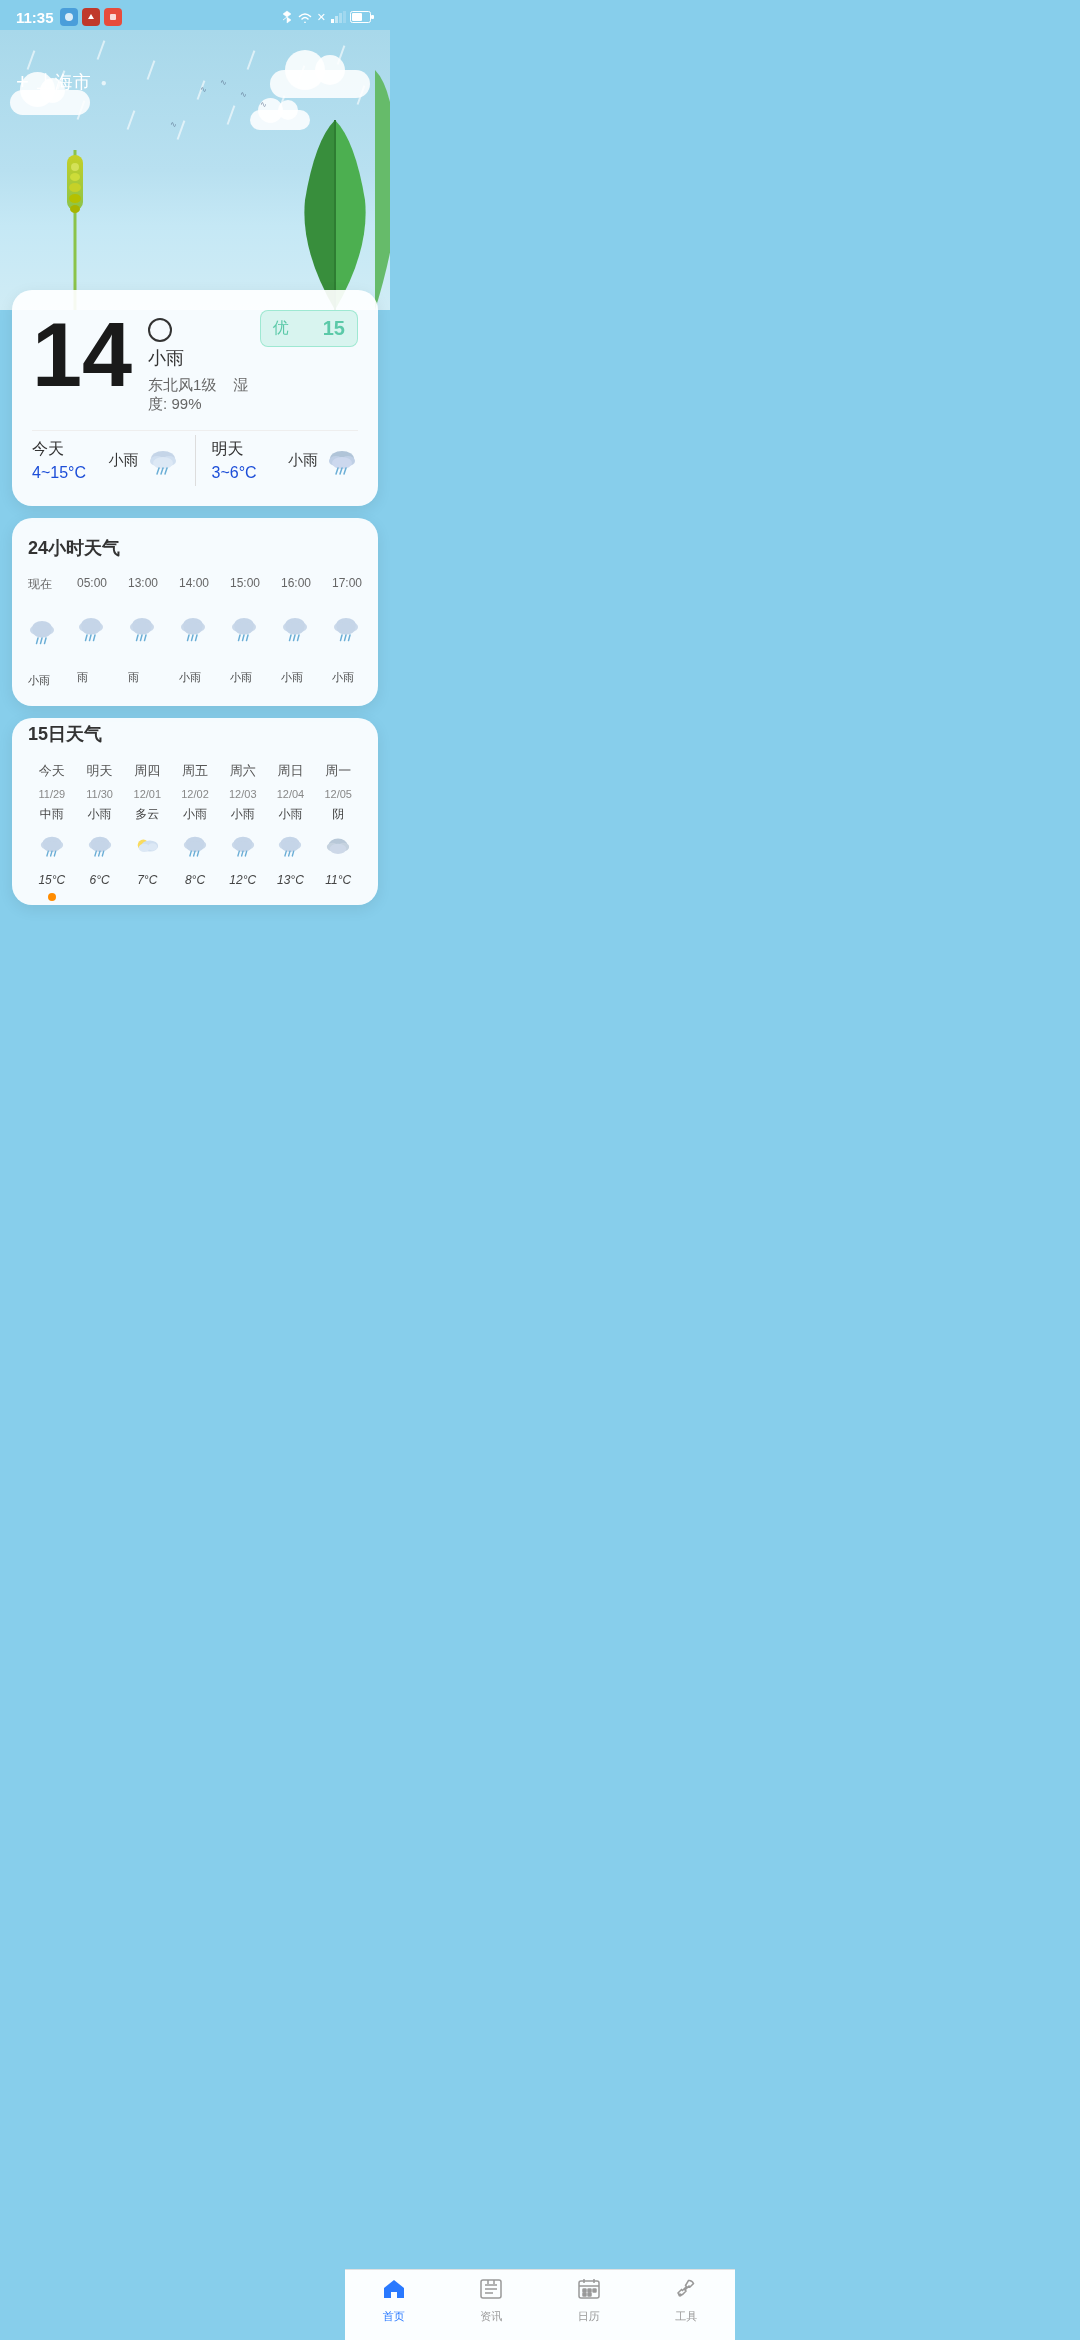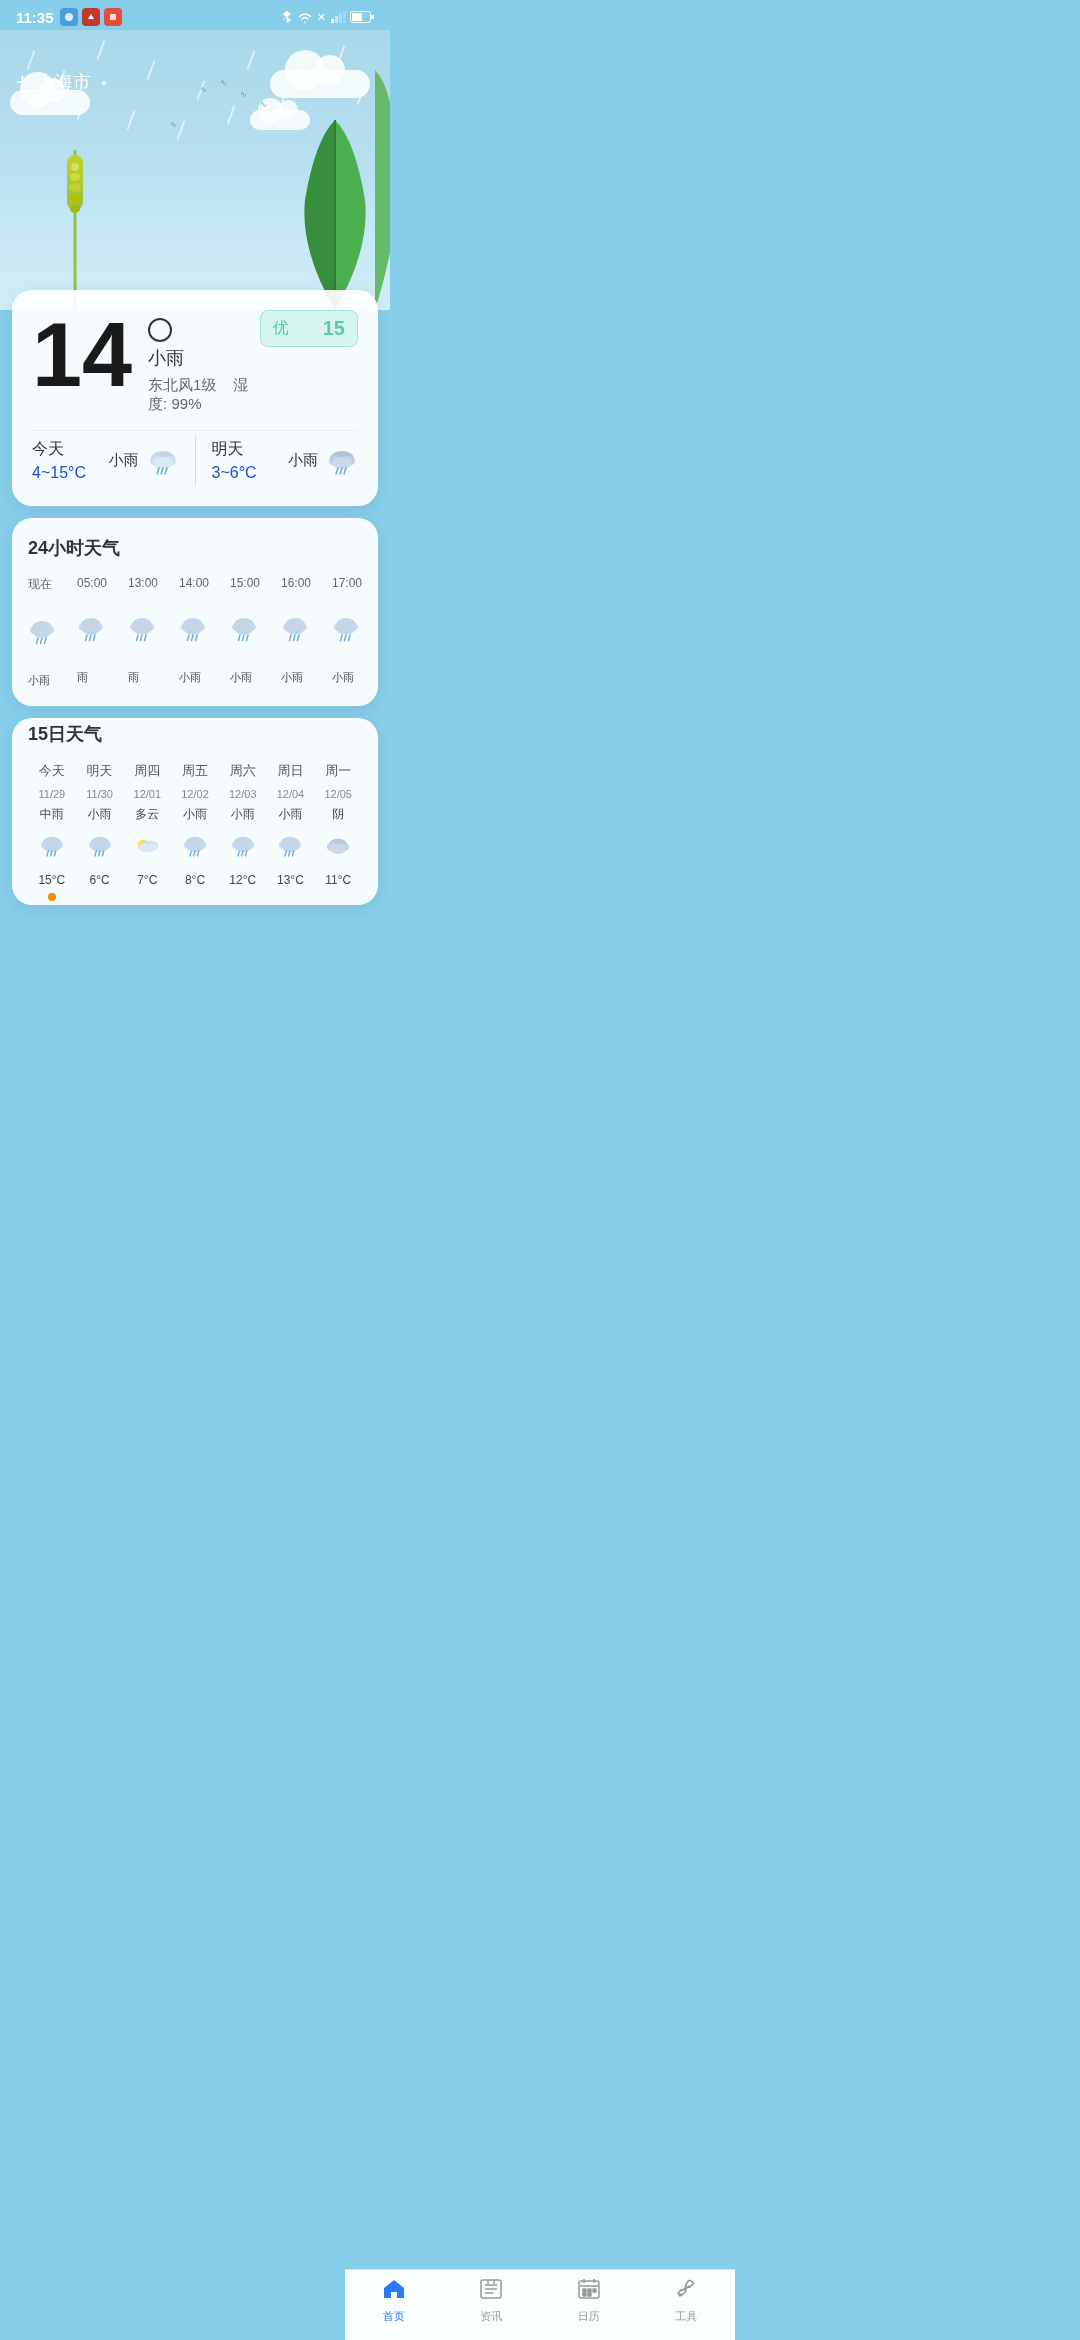--- a/index.html
+++ b/index.html
@@ -342,20 +342,21 @@
       margin-bottom: 8px;
     }
     .daily-icon {
       flex: 1;
       text-align: center;
       font-size: 22px;
     }
     .daily-temp-row {
       display: flex;
       justify-content: flex-end;
+      font-style: italic;
     }
     .daily-temp {
       flex: 1;
       text-align: center;
       font-size: 12px;
       color: #444;
     }
     .orange-dot {
       width: 8px;
       height: 8px;

